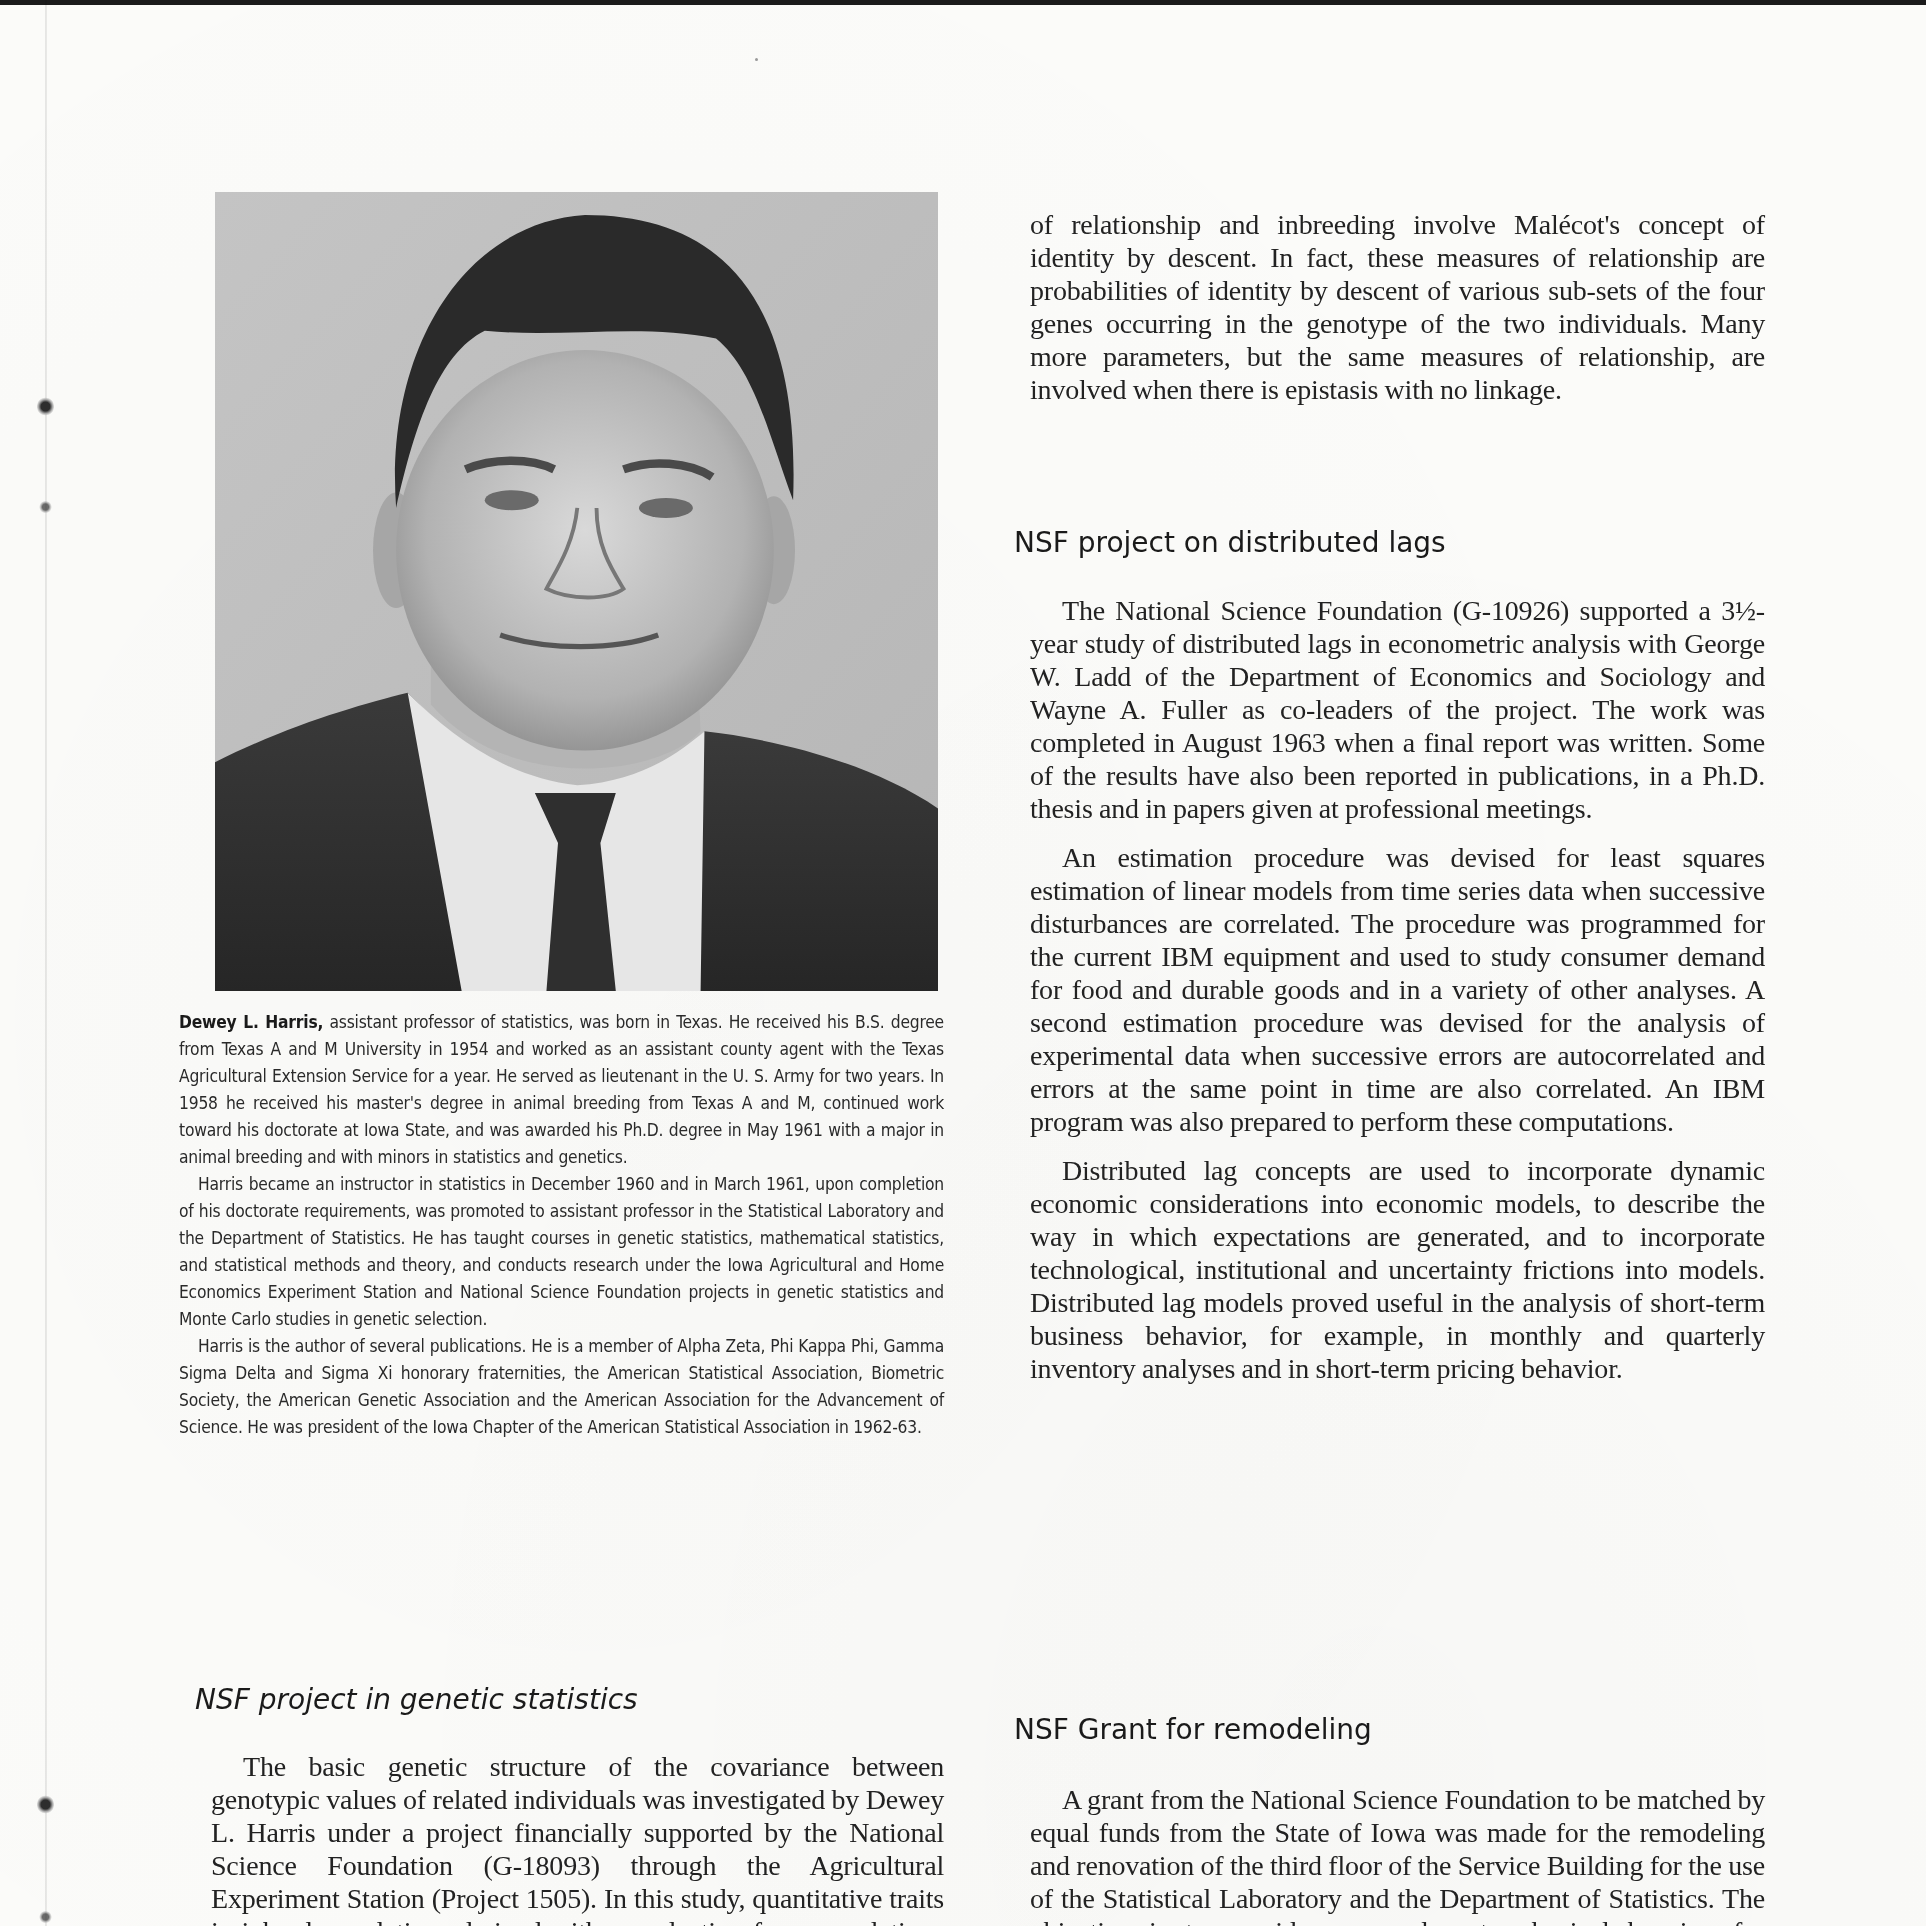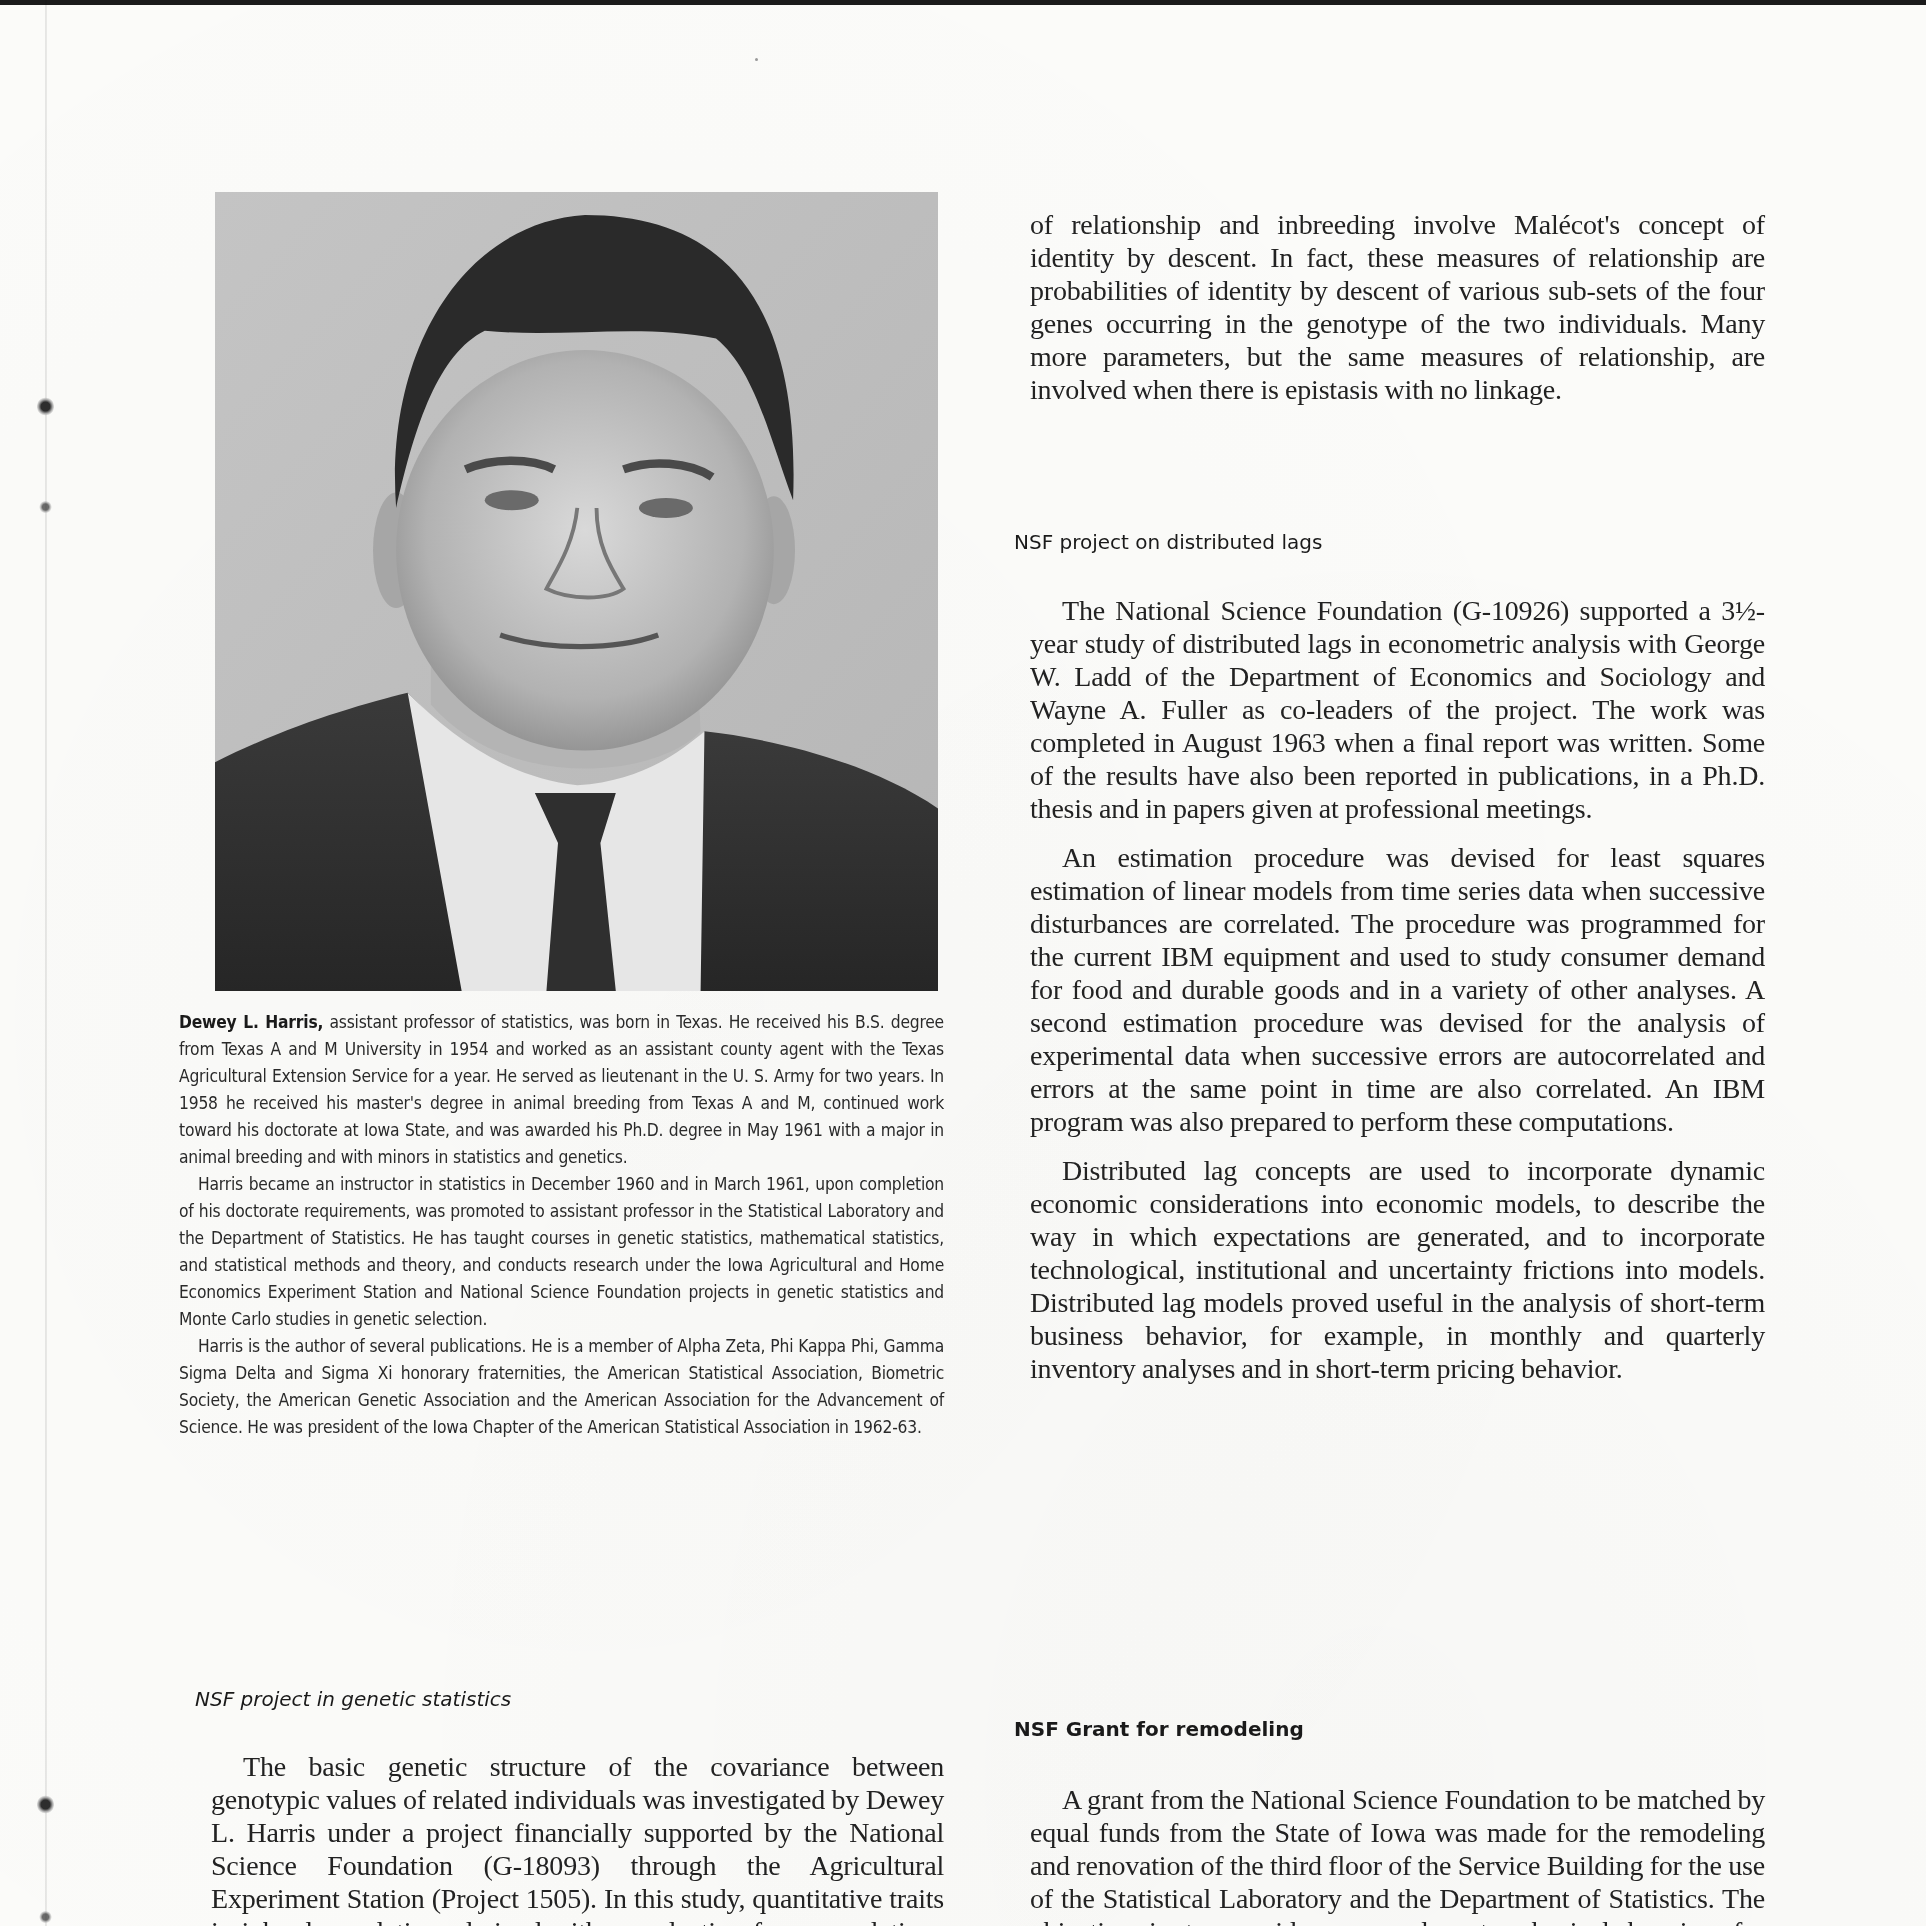--- a/index.html
+++ b/index.html
@@ -73,21 +73,21 @@
       font-stretch: condensed;
     }
     .caption p { margin: 0; text-indent: 0; }
     .caption p + p { text-indent: 19px; }
     .caption .name { font-weight: bold; color: #1a1a1a; }
 
     
     .heading {
       position: absolute;
       font-family: "DejaVu Sans", sans-serif;
-      font-size: 20px;
+      font-size: 28px;
       line-height: 27px;
       color: #1a1a1a;
       letter-spacing: 0px;
       white-space: nowrap;
     }
 
     
     .body-text {
       position: absolute;
       font-family: "Liberation Serif", "DejaVu Serif", serif;
@@ -181,19 +181,19 @@
     <p class="no-indent">of relationship and inbreeding involve Malécot's concept of identity by descent. In fact, these measures of relationship are probabilities of identity by descent of various sub-sets of the four genes occurring in the genotype of the two individuals. Many more parameters, but the same measures of relationship, are involved when there is epistasis with no linkage.</p>
   </div>
 
   <div class="heading" style="left:1014px;top:529px;">NSF project on distributed lags</div>
   <div class="body-text" style="left:1014px;top:578px;width:767px;">
     <p>The National Science Foundation (G-10926) supported a 3½-year study of distributed lags in econometric analysis with George W. Ladd of the Department of Economics and Sociology and Wayne A. Fuller as co-leaders of the project. The work was completed in August 1963 when a final report was written. Some of the results have also been reported in publications, in a Ph.D. thesis and in papers given at professional meetings.</p>
     <p>An estimation procedure was devised for least squares estimation of linear models from time series data when successive disturbances are correlated. The procedure was programmed for the current IBM equipment and used to study consumer demand for food and durable goods and in a variety of other analyses. A second estimation procedure was devised for the analysis of experimental data when successive errors are autocorrelated and errors at the same point in time are also correlated. An IBM program was also prepared to perform these computations.</p>
     <p style="margin-top:7px;">Distributed lag concepts are used to incorporate dynamic economic considerations into economic models, to describe the way in which expectations are generated, and to incorporate technological, institutional and uncertainty frictions into models. Distributed lag models proved useful in the analysis of short-term business behavior, for example, in monthly and quarterly inventory analyses and in short-term pricing behavior.</p>
   </div>
 
-  <div class="heading" style="left:1014px;top:1716px;font-weight:bold;">NSF Grant for remodeling</div>
+  <div class="heading" style="left:1014px;top:1716px;">NSF Grant for remodeling</div>
   <div class="body-text" style="left:1014px;top:1767px;width:767px;">
     <p>A grant from the National Science Foundation to be matched by equal funds from the State of Iowa was made for the remodeling and renovation of the third floor of the Service Building for the use of the Statistical Laboratory and the Department of Statistics. The objective is to provide more adequate physical housing for research and research-related activities and thus to strengthen the research potential of the university. The NIH Group, the Industrial Statistics Group and the staff in general statistical theory will be housed on the third floor. The plan calls for offices for the professional staff and for graduate students in each area. Provision is also made for a machine laboratory for graduate students and for two seminar rooms. The area should be ready for use by January 1, 1965.</p>
   </div>
 
 </div>
 
 
 </body></html>

